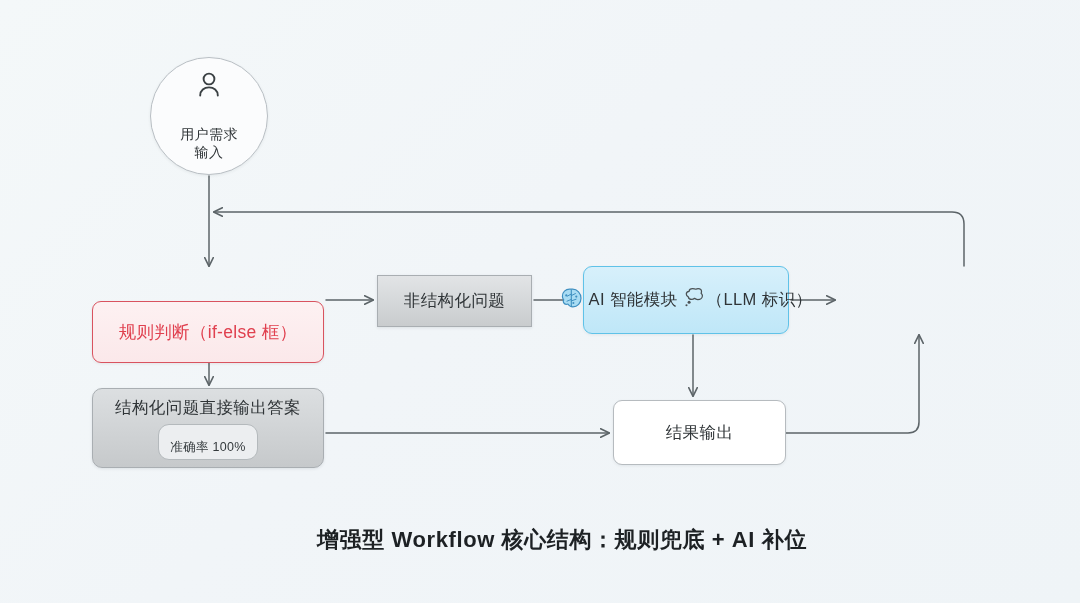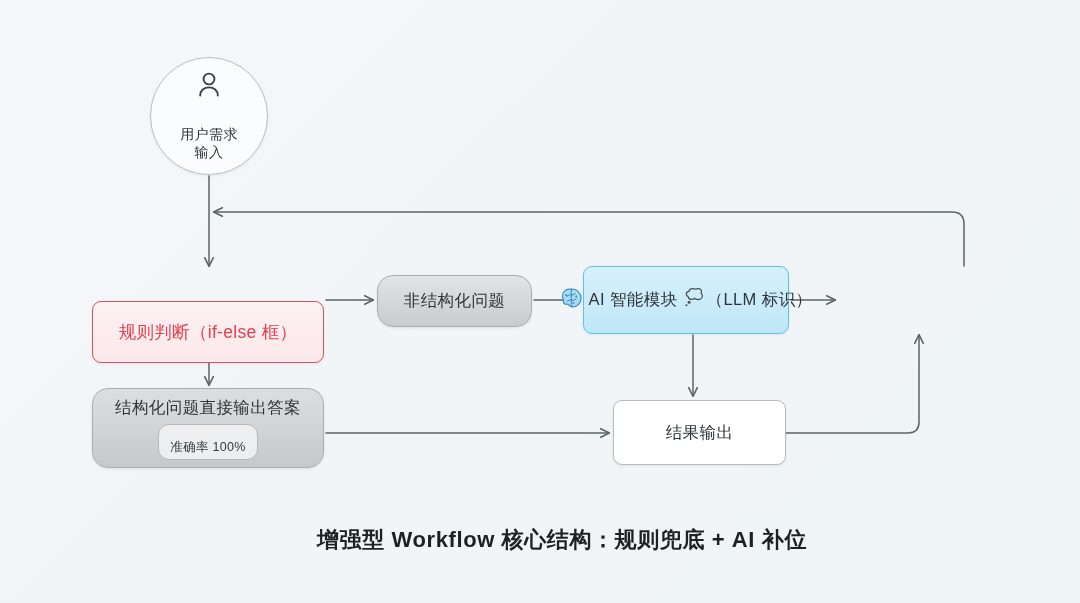--- a/index.html
+++ b/index.html
@@ -76,21 +76,21 @@
     letter-spacing: .3px;
     white-space: nowrap;
   }
 
   
   #unstructured-node {
     left: 377px;
     top: 275px;
     width: 155px;
     height: 52px;
-    border-radius: 16px;
+    border-radius: 0;
     background: linear-gradient(180deg, #e2e4e6 0%, #c9ccce 100%);
     border: 1.3px solid #a9aeb2;
     box-shadow: 0 1px 3px rgba(40,50,60,0.10);
   }
   #unstructured-node .label {
     font-size: 16.5px;
     color: #2f3437;
     letter-spacing: .4px;
     white-space: nowrap;
   }
@@ -138,21 +138,21 @@
     letter-spacing: 1px;
     white-space: nowrap;
   }
 
   
   #structured-node {
     left: 92px;
     top: 388px;
     width: 232px;
     height: 80px;
-    border-radius: 16px;
+    border-radius: 10px;
     background: linear-gradient(180deg, #dcdfe1 0%, #c6c9cb 100%);
     border: 1.3px solid #a9aeb2;
     box-shadow: 0 1px 3px rgba(40,50,60,0.10);
     justify-content: center;
     gap: 5px;
   }
   #structured-node .label {
     font-size: 16.5px;
     color: #2f3437;
     letter-spacing: .4px;

